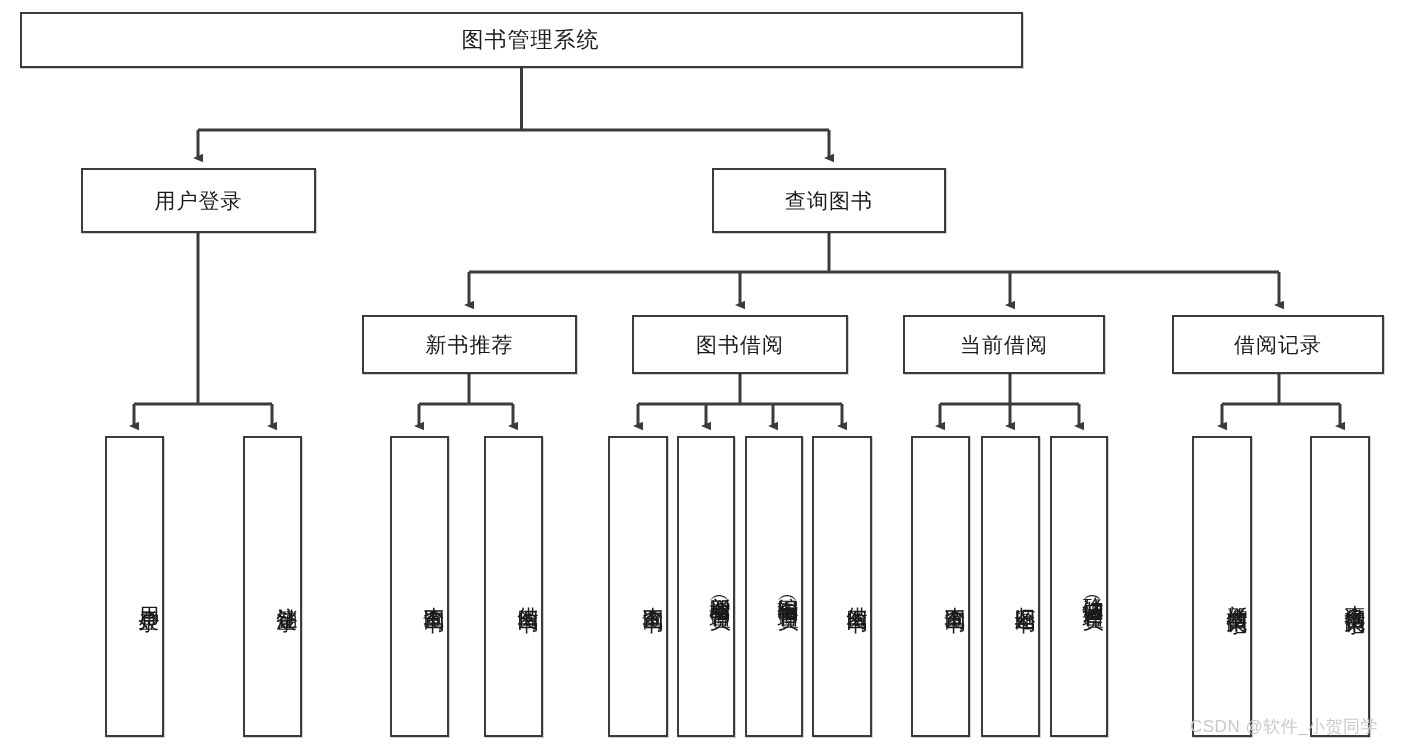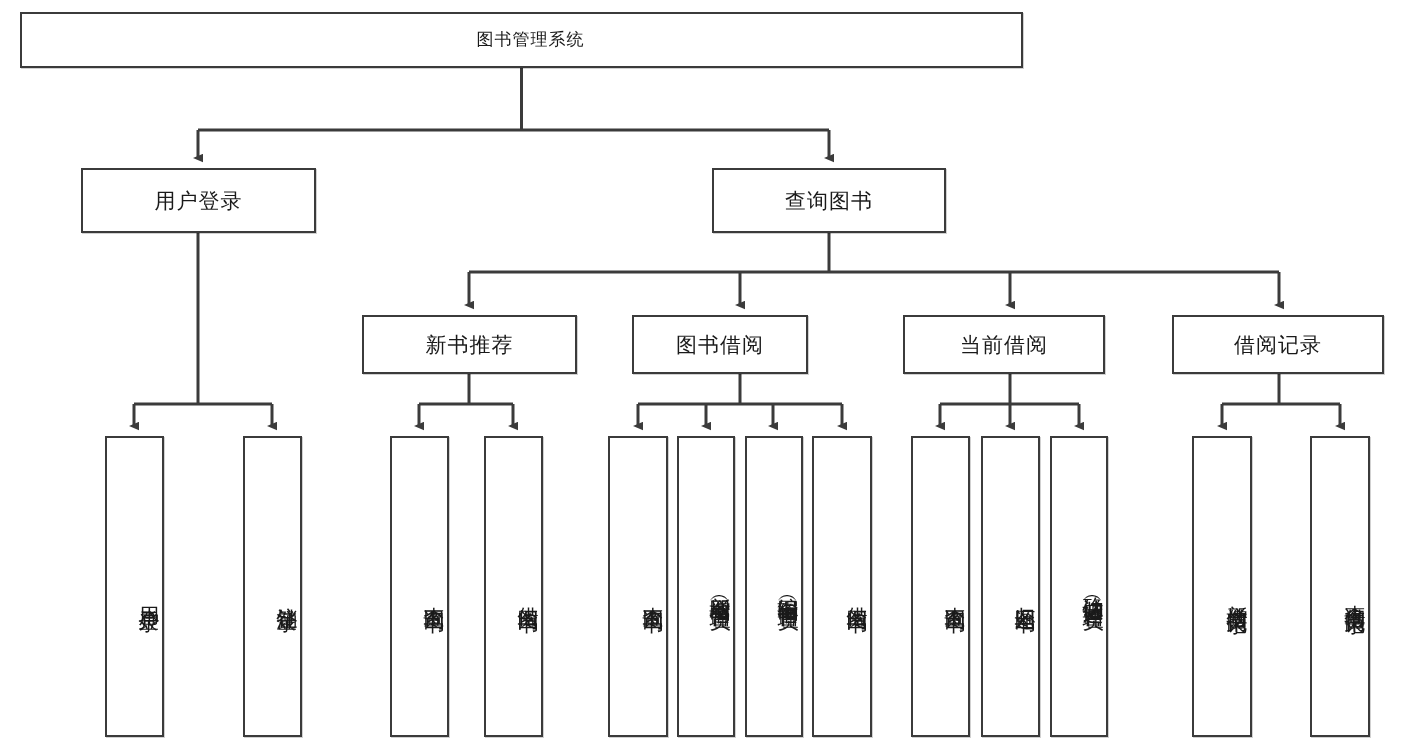--- a/index.html
+++ b/index.html
@@ -37,21 +37,21 @@
     color: #1a1a1a;
     box-shadow: 1px 1px 0 rgba(0,0,0,0.18);
   }
   .node.horiz {
     font-size: 21px;
     letter-spacing: 1px;
     line-height: 1.2;
     white-space: nowrap;
   }
   .node.root {
-    font-size: 17px;
+    font-size: 22px;
     padding-left: 18px;
   }
   .node.vert {
     writing-mode: vertical-rl;
     text-orientation: upright;
     align-items: flex-start;
     justify-content: center;
     font-size: 21px;
     line-height: 1.25;
     letter-spacing: 2px;
@@ -125,21 +125,21 @@
       <path d="M1340,404 L1340,426" marker-end="url(#arrow)"></path>
     </g>
   </svg>
 
   <div class="node horiz root" style="left:20px; top:12px; width:1003px; height:56px;">图书管理系统</div>
 
   <div class="node horiz" style="left:81px; top:168px; width:235px; height:65px;">用户登录</div>
   <div class="node horiz" style="left:712px; top:168px; width:234px; height:65px;">查询图书</div>
 
   <div class="node horiz" style="left:362px; top:315px; width:215px; height:59px;">新书推荐</div>
-  <div class="node horiz" style="left:632px; top:315px; width:176px; height:59px;">图书借阅</div>
+  <div class="node horiz" style="left:632px; top:315px; width:216px; height:59px;">图书借阅</div>
   <div class="node horiz" style="left:903px; top:315px; width:202px; height:59px;">当前借阅</div>
   <div class="node horiz" style="left:1172px; top:315px; width:212px; height:59px;">借阅记录</div>
 
   <div class="node vert" style="left:105px; top:436px; width:59px; height:301px;">用户登录</div>
   <div class="node vert" style="left:243px; top:436px; width:59px; height:301px;">注销登录</div>
 
   <div class="node vert" style="left:390px; top:436px; width:59px; height:301px;">查询图书</div>
   <div class="node vert" style="left:484px; top:436px; width:59px; height:301px;">借阅图书</div>
 
   <div class="node vert" style="left:608px; top:436px; width:60px; height:301px;">查询图书</div>
@@ -147,14 +147,15 @@
   <div class="node vert tall-text" style="left:745px; top:436px; width:58px; height:301px;">编辑图书（管理员）</div>
   <div class="node vert" style="left:812px; top:436px; width:60px; height:301px;">借阅图书</div>
 
   <div class="node vert" style="left:911px; top:436px; width:59px; height:301px;">查询图书</div>
   <div class="node vert" style="left:981px; top:436px; width:59px; height:301px;">归还图书</div>
   <div class="node vert tall-text" style="left:1050px; top:436px; width:58px; height:301px;">确认归还（管理员）</div>
 
   <div class="node vert" style="left:1192px; top:436px; width:60px; height:301px;">新增借阅记录</div>
   <div class="node vert" style="left:1310px; top:436px; width:60px; height:301px;">查询借阅记录</div>
 
+  <div class="watermark" style="left:1190px; top:715px;">CSDN @软件_小贺同学</div>
 
 </div>
 
 </body></html>

